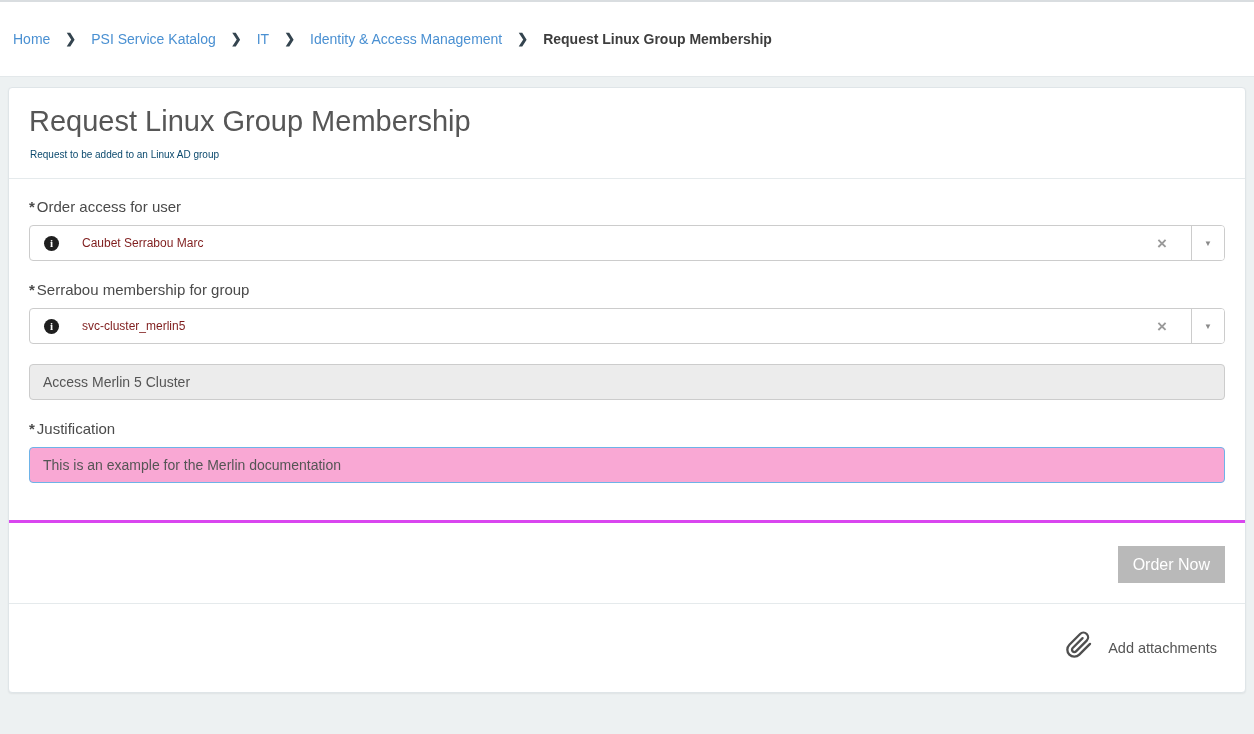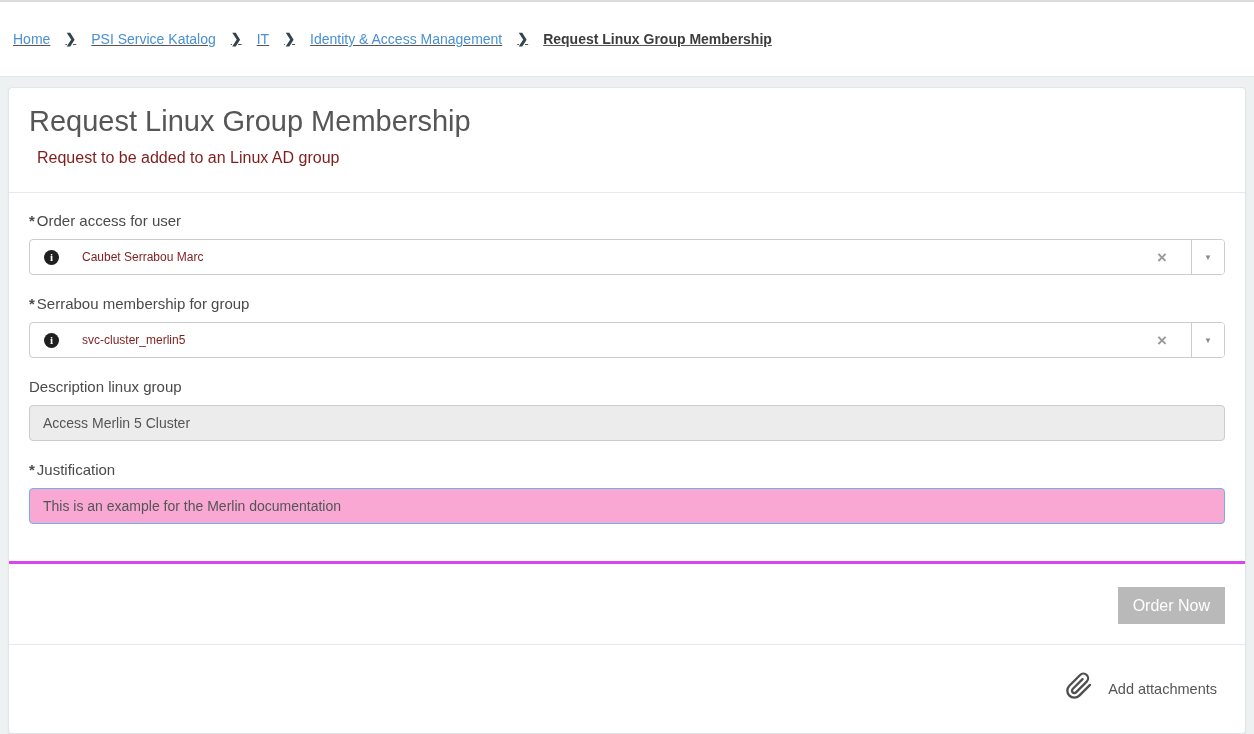--- a/index.html
+++ b/index.html
@@ -16,21 +16,20 @@
     background: #ffffff;
     border-top: 2px solid #d9dde0;
     border-bottom: 1px solid #e3e8ea;
     padding: 29px 13px 29px;
     display: flex;
     align-items: flex-start;
     gap: 15px;
     font-size: 14px;
     line-height: 16px;
     white-space: nowrap;
-    text-decoration: underline;
   }
   .crumb-link { color: #4a90d2; text-decoration: none; cursor: pointer; }
   .crumb-sep  { color: #34444f; font-weight: 700; font-size: 13px; }
   .crumb-current { color: #3d3d3d; font-weight: 700; }
 
   
   .card {
     margin: 10px 8px 0;
     background: #fff;
     border: 1px solid #dfe5e8;
@@ -38,21 +37,21 @@
     box-shadow: 0 1px 2px rgba(0,0,0,.06);
   }
   .card-header { padding: 16px 20px 17px; border-bottom: 1px solid #e5eaec; }
   .page-title {
     margin: 0 0 11px;
     font-size: 29px;
     font-weight: 400;
     color: #565656;
     line-height: 34px;
   }
-  .page-subtitle { margin: 8px; font-size: 16px; color: #7f1d1d; }
+  .page-subtitle { margin: 1px; font-size: 10px; color: #0c4a6e; }
 
   
   .form-section { padding: 19px 20px 37px; border-bottom: 3px solid #d946ef; }
   .form-group { margin-bottom: 20px; }
   .form-group:last-child { margin-bottom: 0; }
   .field-label {
     display: block;
     margin-bottom: 9px;
     font-size: 15px;
     color: #4a4a4a;
@@ -208,21 +207,20 @@
           <span class="combo-value">svc-cluster_merlin5</span>
           <span class="clear-icon">×</span>
         </div>
         <div class="combo-toggle">
           <span class="caret-icon">▼</span>
         </div>
       </div>
     </div>
 
     <div class="form-group">
-      <label class="field-label"><span>Description linux group</span></label>
       <input type="text" class="text-input readonly" readonly="" value="Access Merlin 5 Cluster" style="">
     </div>
 
     <div class="form-group">
       <label class="field-label"><span class="req-marker">*</span><span>Justification</span></label>
       <input type="text" class="text-input focused" value="This is an example for the Merlin documentation" style="">
     </div>
 
   </section>
 

